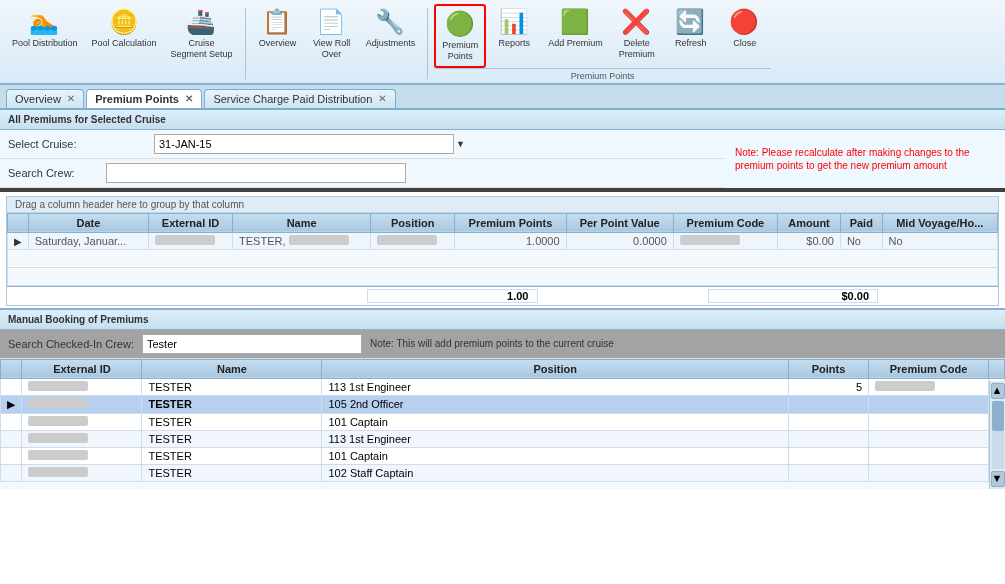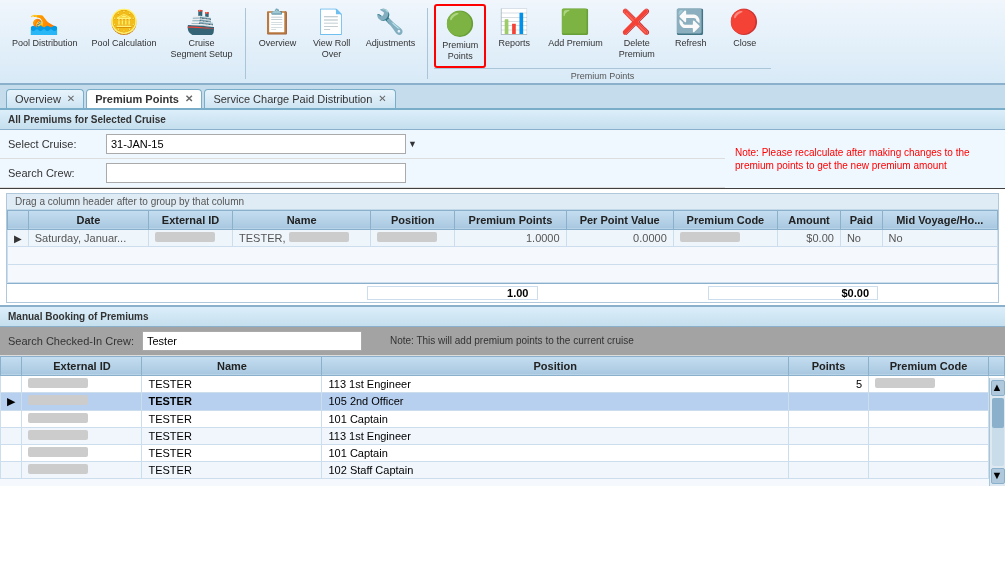--- a/index.html
+++ b/index.html
@@ -307,41 +307,41 @@
   <div class="tab">
     <span>Service Charge Paid Distribution</span>
     <span class="close-btn">✕</span>
   </div>
 </div>
 
 <div class="main-content">
 
   <div class="section-header">All Premiums for Selected Cruise</div>
 
-  <div style="display:flex; background:#f0f8ff; border-bottom:1px solid #404040;">
+  <div style="display:flex; background:#f0f8ff; border-bottom:4px solid #404040;">
     <div style="flex:1;">
       <div class="form-row">
         <span class="form-label">Select Cruise:</span>
-        <div style="display:flex;align-items:center;gap:2px;">
+        <div style="display:flex;align-items:center;gap:2px;margin-left:48px;">
           <input type="text" class="form-input cruise-input" value="31-JAN-15" style="width: 300px;">
           <span class="select-arrow">▼</span>
         </div>
       </div>
       <div class="form-row">
         <span class="form-label">Search Crew:</span>
         <input type="text" class="form-input crew-input" value="" style="width: 300px;">
       </div>
     </div>
     <div style="padding:6px 10px; max-width:280px; display:flex; align-items:center;">
       <span class="note-text">Note: Please recalculate after making changes to the premium points to get the new premium amount</span>
     </div>
   </div>
 
   <div class="grid-container" style="margin:4px 6px 2px 6px;">
-    <div class="grid-drag-hint">Drag a column header after to group by that column</div>
+    <div class="grid-drag-hint">Drag a column header here to group by that column</div>
     <table class="grid-table">
       <thead>
         <tr>
           <th style="width:20px;"></th>
           <th>Date</th>
           <th>External ID</th>
           <th>Name</th>
           <th>Position</th>
           <th>Premium Points</th>
           <th>Per Point Value</th>
@@ -388,21 +388,21 @@
       <div style="flex:0 0 40px;"></div>
       <div style="flex:0 0 80px;"></div>
     </div>
   </div>
 
   <div class="bottom-section">
     <div class="section-header">Manual Booking of Premiums</div>
     <div style="display:flex; align-items:center; background:#a3a3a3; border-bottom:1px solid #ddd; padding:4px 8px; gap:8px;">
       <span class="form-label">Search Checked-In Crew:</span>
       <input type="text" class="form-input" value="Tester" style="width: 220px;">
-      <span style="font-size:10px; color:#333; margin-left:20px;">Note: This will add premium points to the current cruise</span>
+      <span style="font-size:10px; color:#333; margin-left:0;">Note: This will add premium points to the current cruise</span>
     </div>
     <div style="position:relative; overflow:hidden; height:130px;">
       <div style="overflow-y:auto; height:130px;">
         <table class="bottom-grid" style="width:100%;">
           <thead>
             <tr>
               <th style="width:20px;"></th>
               <th style="width:120px;">External ID</th>
               <th style="width:180px;">Name</th>
               <th>Position</th>

